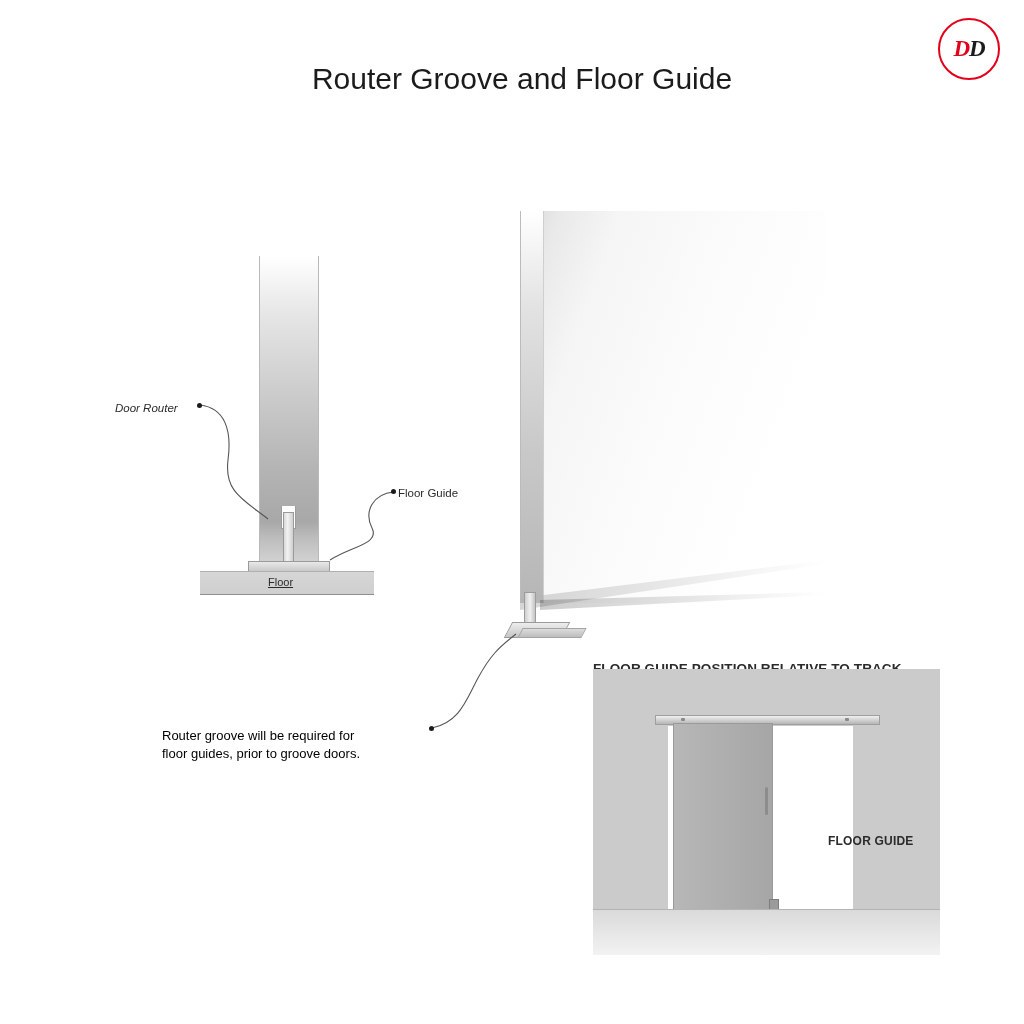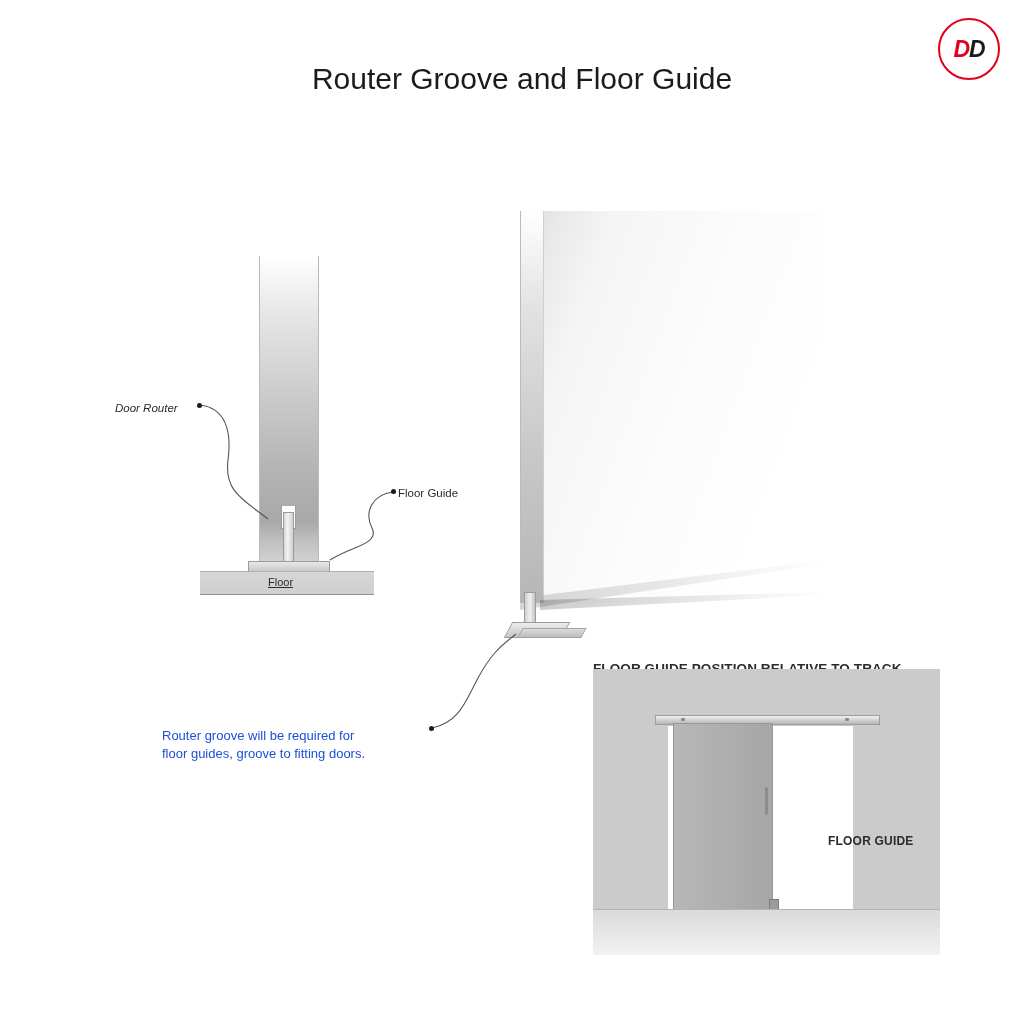--- a/index.html
+++ b/index.html
@@ -27,21 +27,21 @@
     width: 58px;
     height: 58px;
     border-radius: 50%;
     border: 2px solid #e2001a;
     background: #ffffff;
     display: flex;
     align-items: center;
     justify-content: center;
   }
   #logo .logo-text {
-    font-family: Liberation Sans, sans-serif;
+    font-family: Liberation Serif, serif;
     font-weight: bold;
     font-size: 23px;
     letter-spacing: -1px;
     font-style: italic;
   }
   #logo .d1 { color: #e2001a; }
   #logo .d2 { color: #1b1b1b; }
 
   
   #title {
@@ -306,21 +306,21 @@
   
   #lbl-door-router { left: 115px; top: 402px; font-style: italic; }
   #lbl-floor-guide { left: 398px; top: 487px; }
   #note {
     position: absolute;
     left: 162px;
     top: 727px;
     width: 270px;
     font-size: 13px;
     line-height: 18px;
-    color: #1d4ed8;
+    color: #000000;
   }
 
   svg.overlay {
     position: absolute;
     left: 0; top: 0;
     width: 1024px; height: 1024px;
     pointer-events: none;
   }
 </style>
 </head>
@@ -347,21 +347,21 @@
   <div id="main-door-bottom"></div>
   <div id="main-door-shadow"></div>
   <div id="main-guide-pin"></div>
   <div id="main-guide-base"></div>
   <div id="main-guide-base2"></div>
 
   <div class="lbl" id="lbl-door-router">Door Router</div>
   <div class="lbl" id="lbl-floor-guide">Floor Guide</div>
   <div id="note">
     <span>Router groove will be required for</span><br>
-    <span>floor guides, groove to fitting doors.</span>
+    <span>floor guides, prior to groove doors.</span>
   </div>
 
   <svg class="overlay" viewBox="0 0 1024 1024">
 
     <path d="M200,405 C225,408 232,430 228,460 C224,492 244,500 268,519" fill="none" stroke="#555555" stroke-width="1.1"></path>
 
     <path d="M394,492 C372,494 364,512 372,528 C380,544 352,546 330,560" fill="none" stroke="#555555" stroke-width="1.1"></path>
 
     <path d="M432,728 C460,722 466,700 478,678 C490,656 498,648 516,634" fill="none" stroke="#555555" stroke-width="1.1"></path>
 

